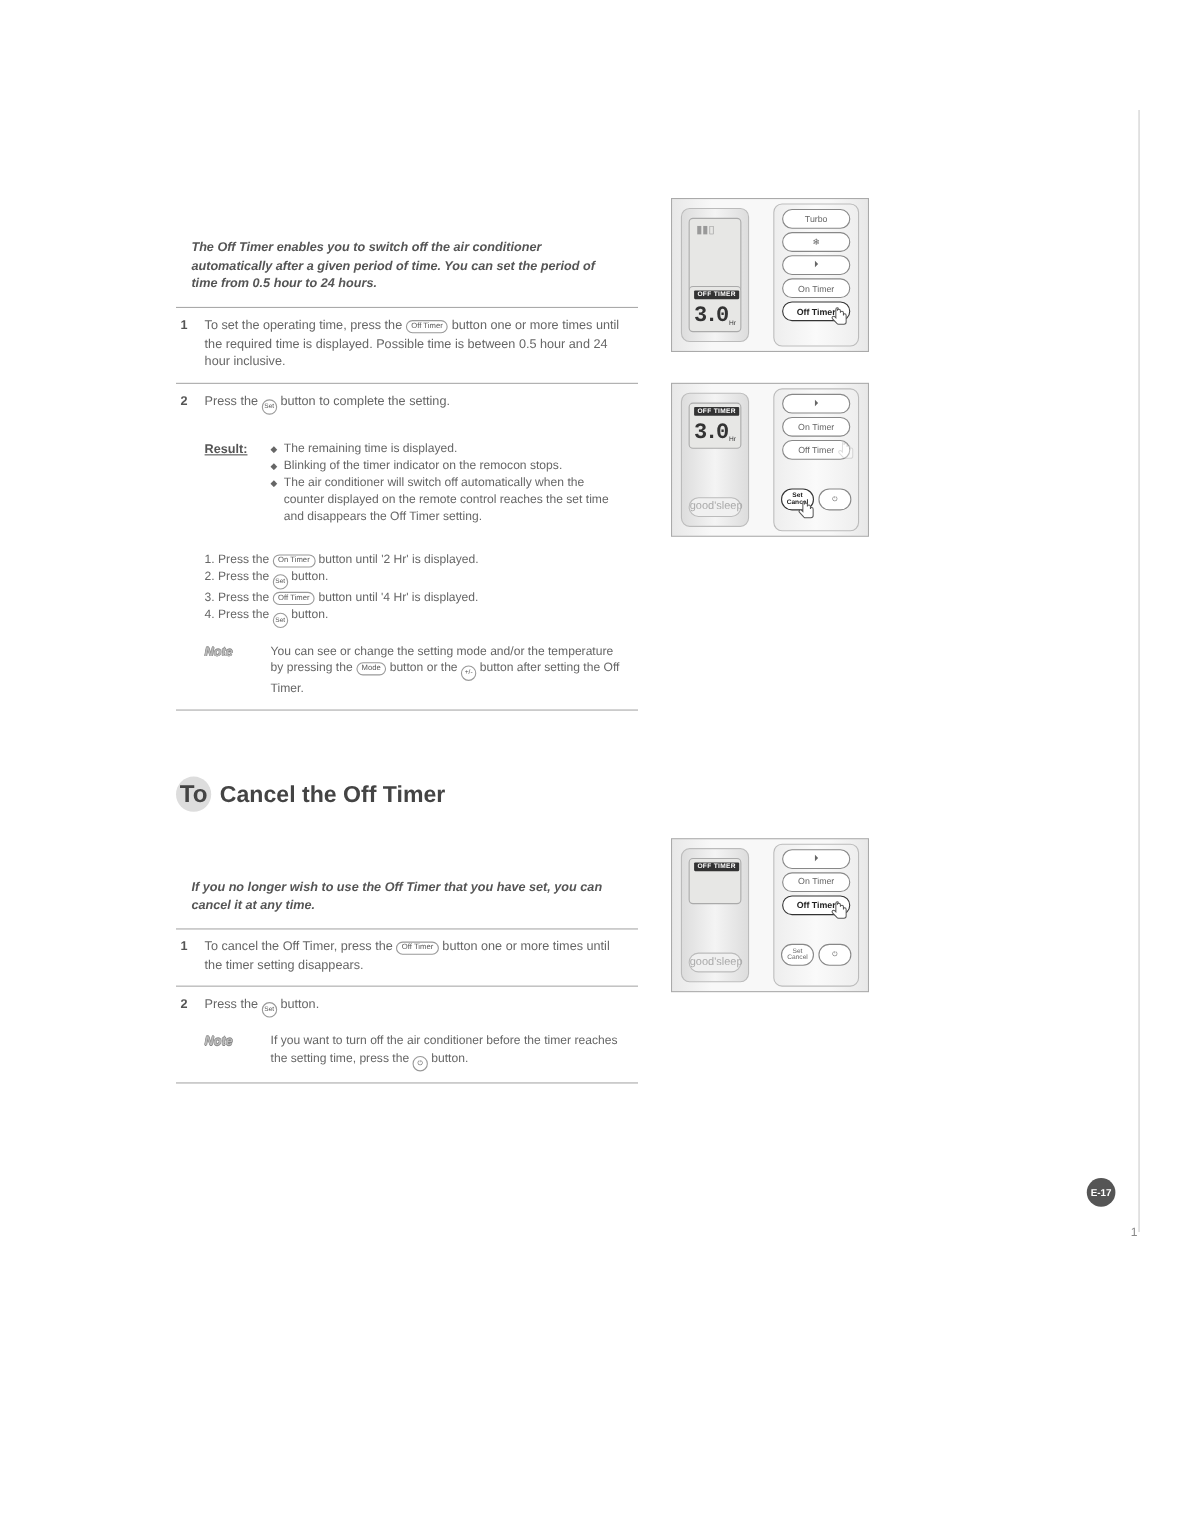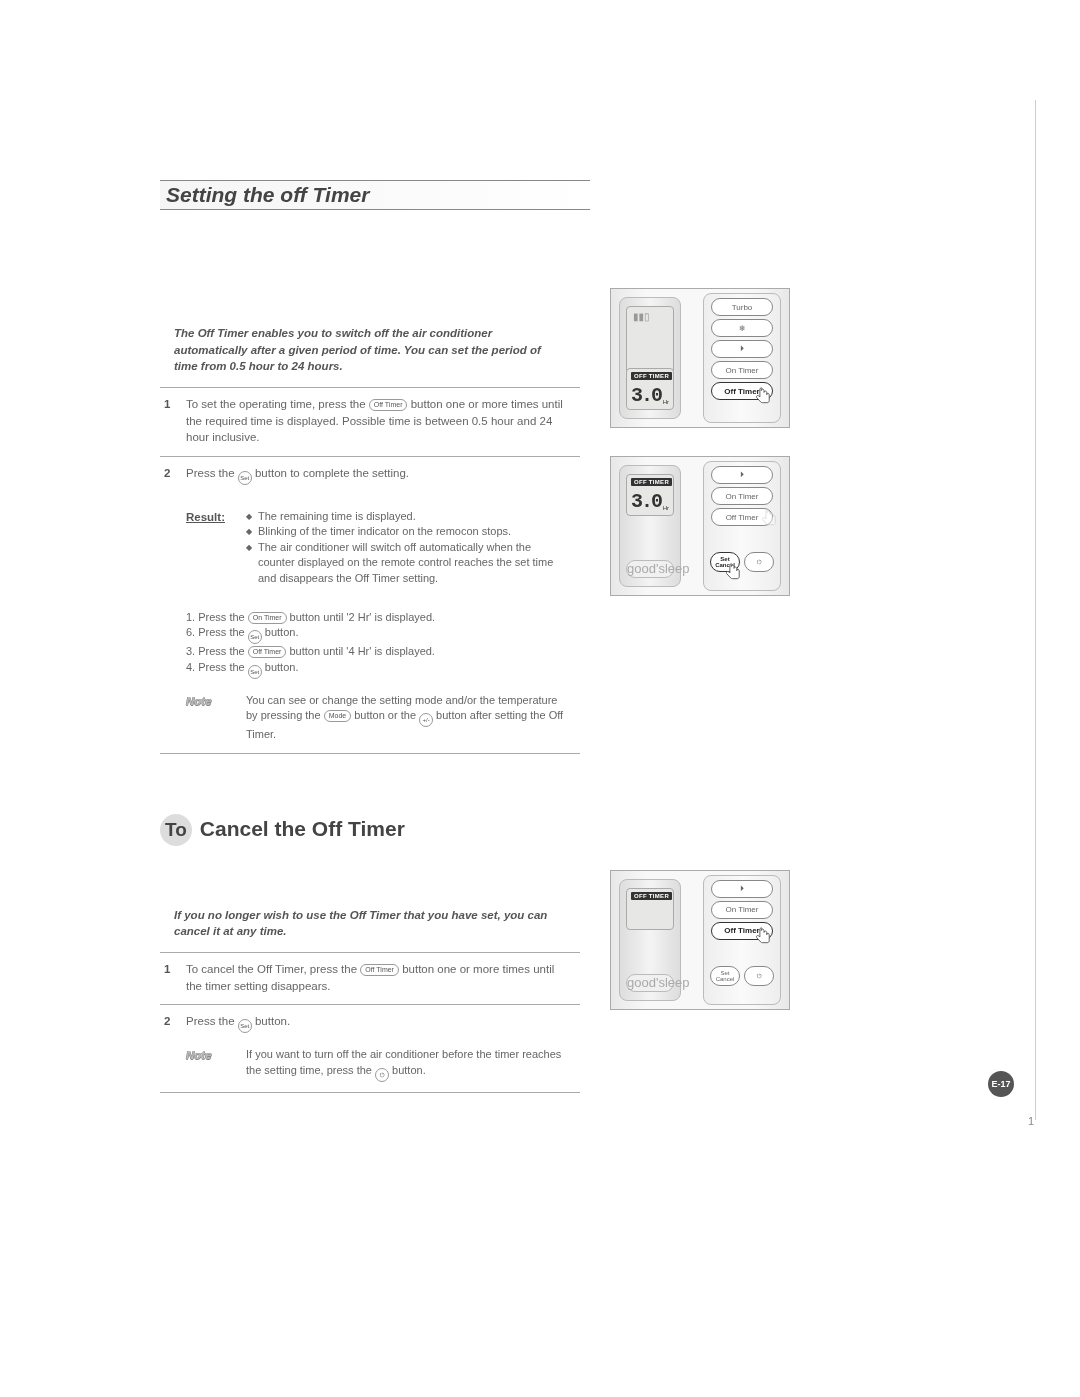--- a/index.html
+++ b/index.html
@@ -157,21 +157,21 @@
     color: #444;
   }
   .cancel-title .to-bubble {
     display: inline-block;
     background: #ddd;
     border-radius: 50%;
     width: 32px;
     height: 32px;
     line-height: 32px;
     text-align: center;
-    font-size: 19px;
+    font-size: 22px;
     color: #444;
     margin-right: 2px;
   }
   
   .remote-panel {
     border: 1px solid #aaa;
     width: 180px;
     height: 140px;
     background: linear-gradient(to right, #e8e8e8 0%, #f8f8f8 20%, #f8f8f8 80%, #e8e8e8 100%);
     position: relative;
@@ -268,21 +268,21 @@
     color: #999;
   }
   .goodsleep {
     position: absolute;
     left: 6px;
     bottom: 8px;
     right: 6px;
     height: 18px;
     border: 1px solid #bbb;
     border-radius: 10px;
-    font-size: 13px;
+    font-size: 10px;
     color: #aaa;
     text-align: center;
     line-height: 16px;
     background: #f0f0f0;
   }
   .small-pair {
     display: flex;
     gap: 4px;
   }
   .small-pair .rc-btn { width: 30px; font-size: 6px; line-height: 1; text-align: center; padding: 1px 0; height: 20px; }
@@ -317,23 +317,20 @@
   }
 </style>
 </head>
 <body>
 
 <div class="page">
   <div class="page-vertical-line"></div>
 
   <div class="content">
 
-    <div class="section-header">
-      <h1>Setting the off Timer</h1>
-    </div>
 
     <div class="main-row">
       <div class="left-col">
 
         <div class="intro">The Off Timer enables you to switch off the air conditioner automatically after a given period of time. You can set the period of time from 0.5 hour to 24 hours.</div>
 
         <div class="step-row">
           <div class="step-num">1</div>
           <div class="step-body">
             <span>To set the operating time, press the </span><span class="inline-btn">Off Timer</span><span> button one or more times until the required time is displayed. Possible time is between 0.5 hour and 24 hour inclusive.</span>
@@ -353,21 +350,21 @@
                 <div class="bullet-line">Blinking of the timer indicator on the remocon stops.</div>
                 <div class="bullet-line">The air conditioner will switch off automatically when the counter displayed on the remote control reaches the set time and disappears the Off Timer setting.</div>
               </div>
             </div>
 
             
             <div class="sub-row" style="margin-top:18px;">
               <div class="rcol">
                 <div style="height:6px;"></div>
                 <div><span>1. Press the </span><span class="inline-btn">On Timer</span><span> button until '2 Hr' is displayed.</span></div>
-                <div><span>6. Press the </span><span class="inline-circ">Set</span><span> button.</span></div>
+                <div><span>2. Press the </span><span class="inline-circ">Set</span><span> button.</span></div>
                 <div><span>3. Press the </span><span class="inline-btn">Off Timer</span><span> button until '4 Hr' is displayed.</span></div>
                 <div><span>4. Press the </span><span class="inline-circ">Set</span><span> button.</span></div>
               </div>
             </div>
 
             
             <div class="sub-row" style="margin-top:14px;">
               <div class="lcol"><span class="sub-label outline">Note</span></div>
               <div class="rcol">
                 <span>You can see or change the setting mode and/or the temperature by pressing the </span><span class="inline-btn">Mode</span><span> button or the </span><span class="inline-circ">+/-</span><span> button after setting the Off Timer.</span>

